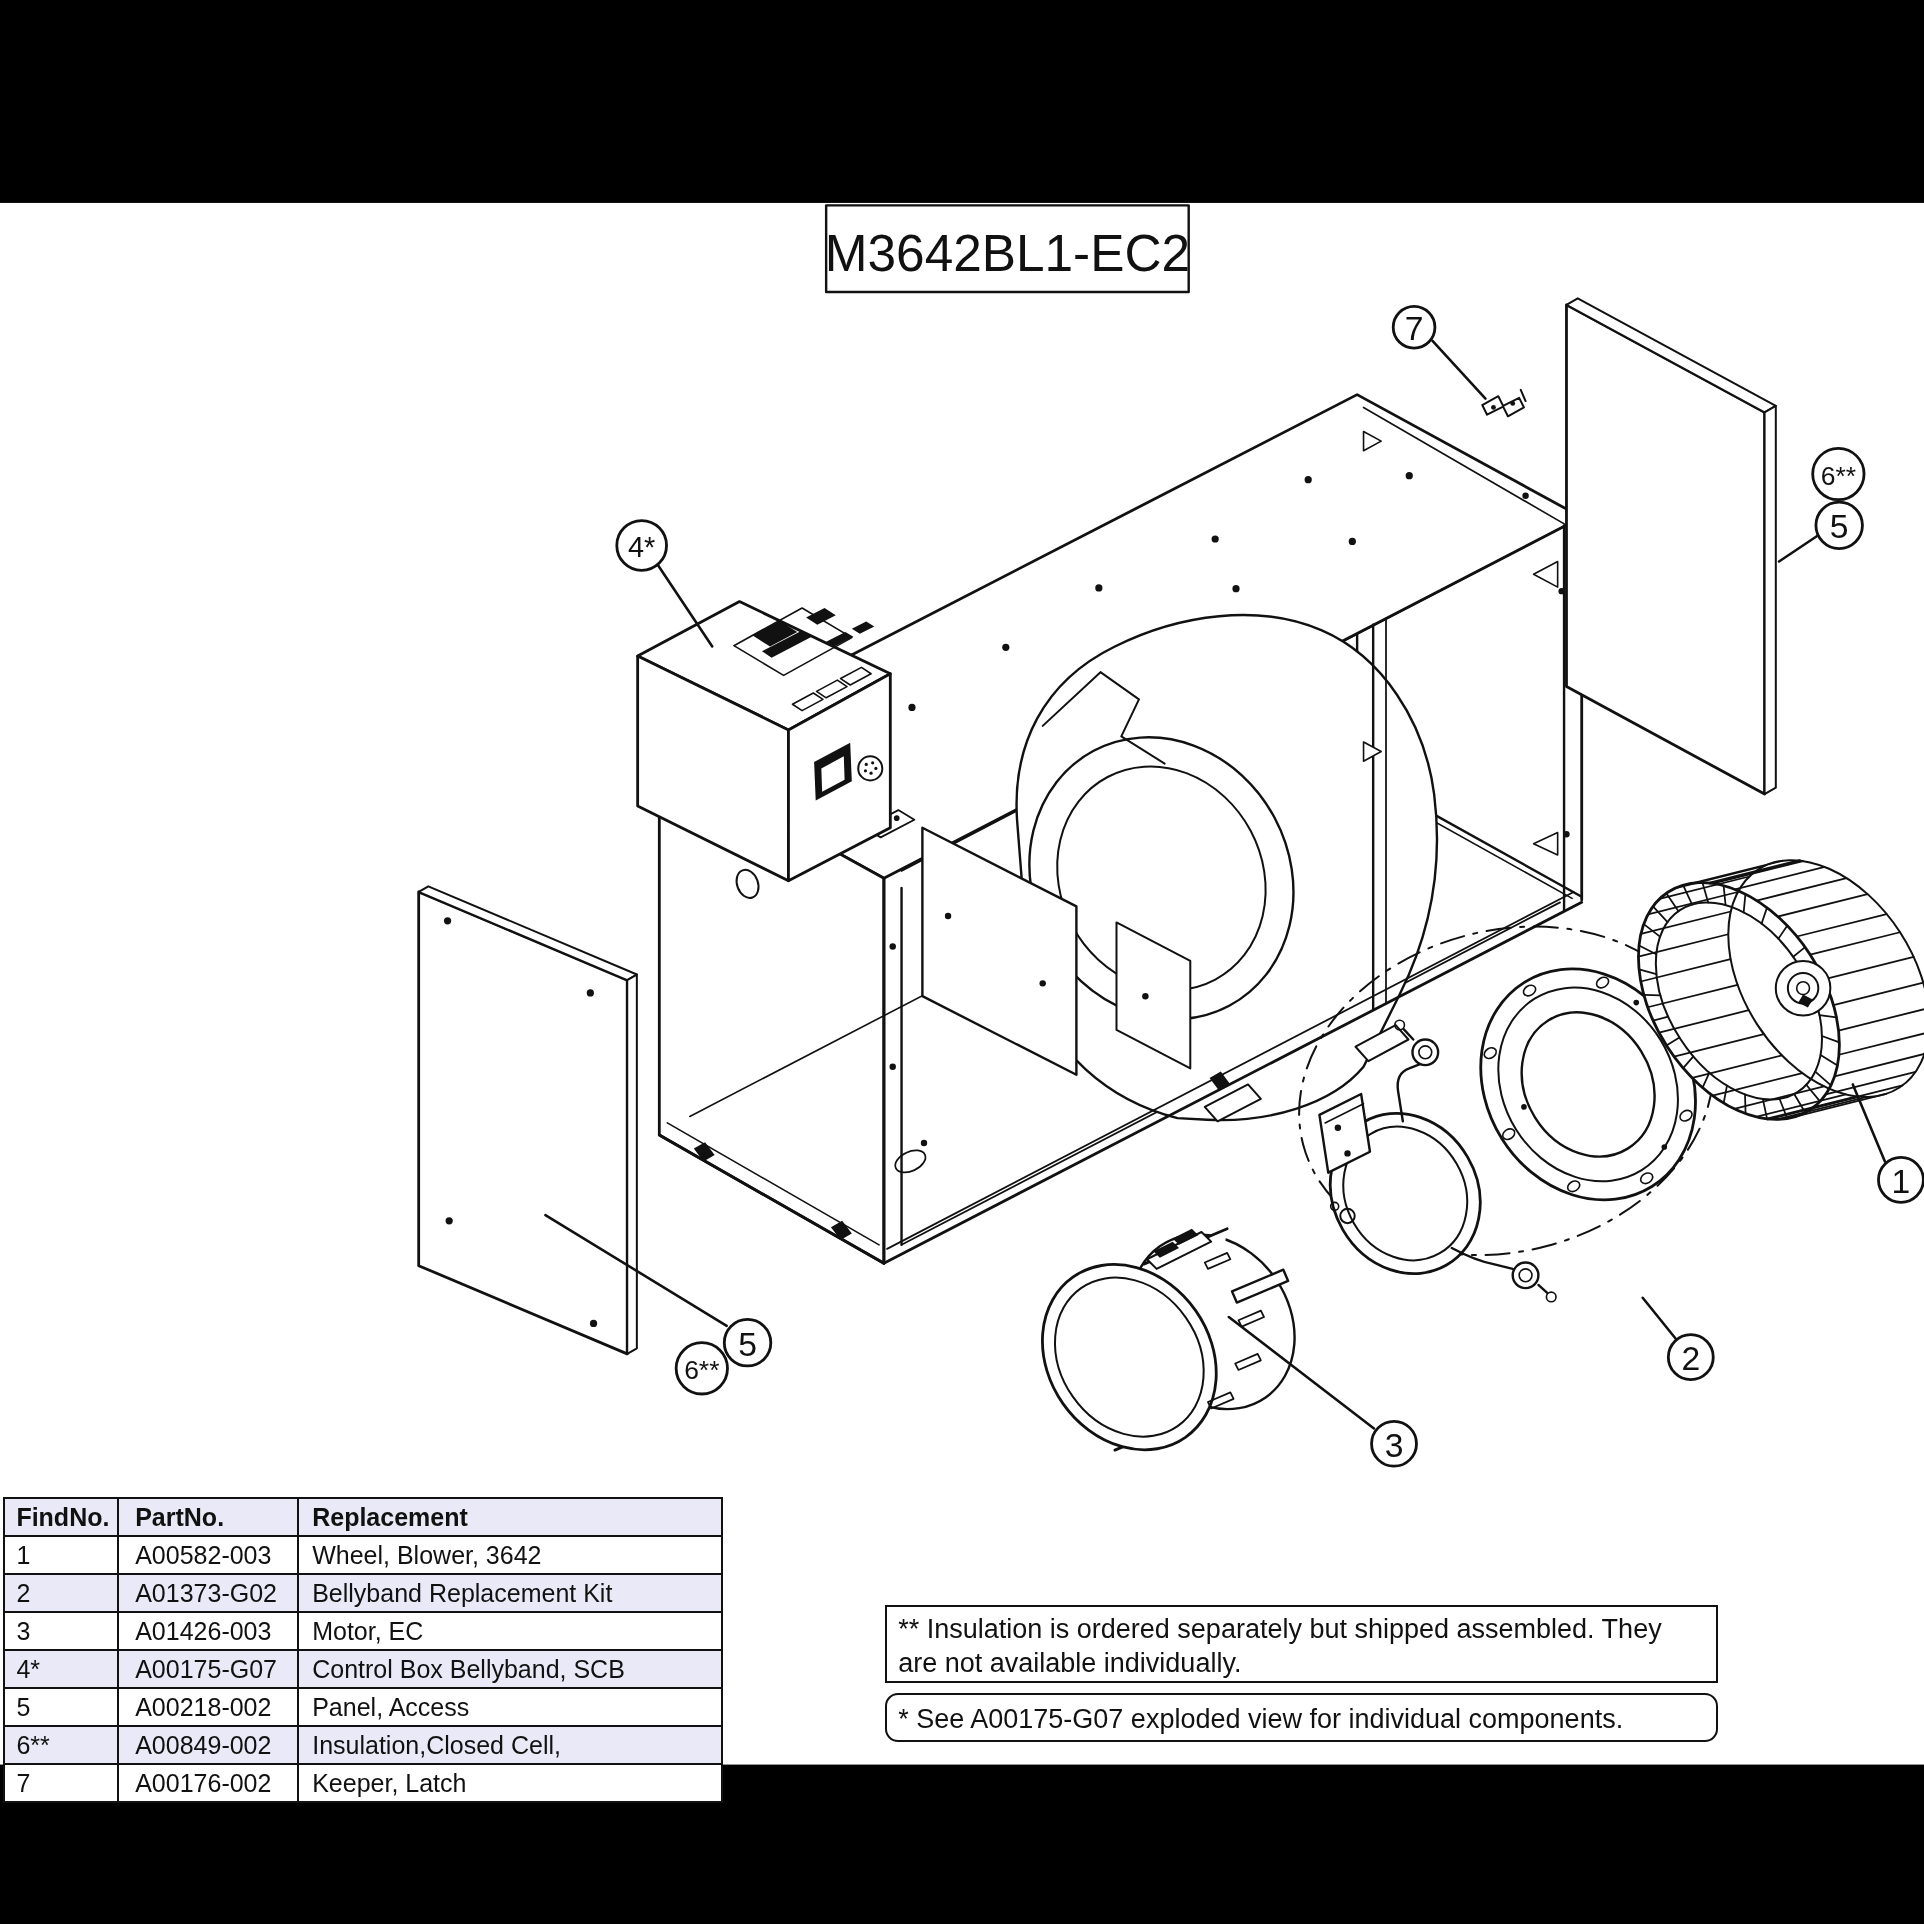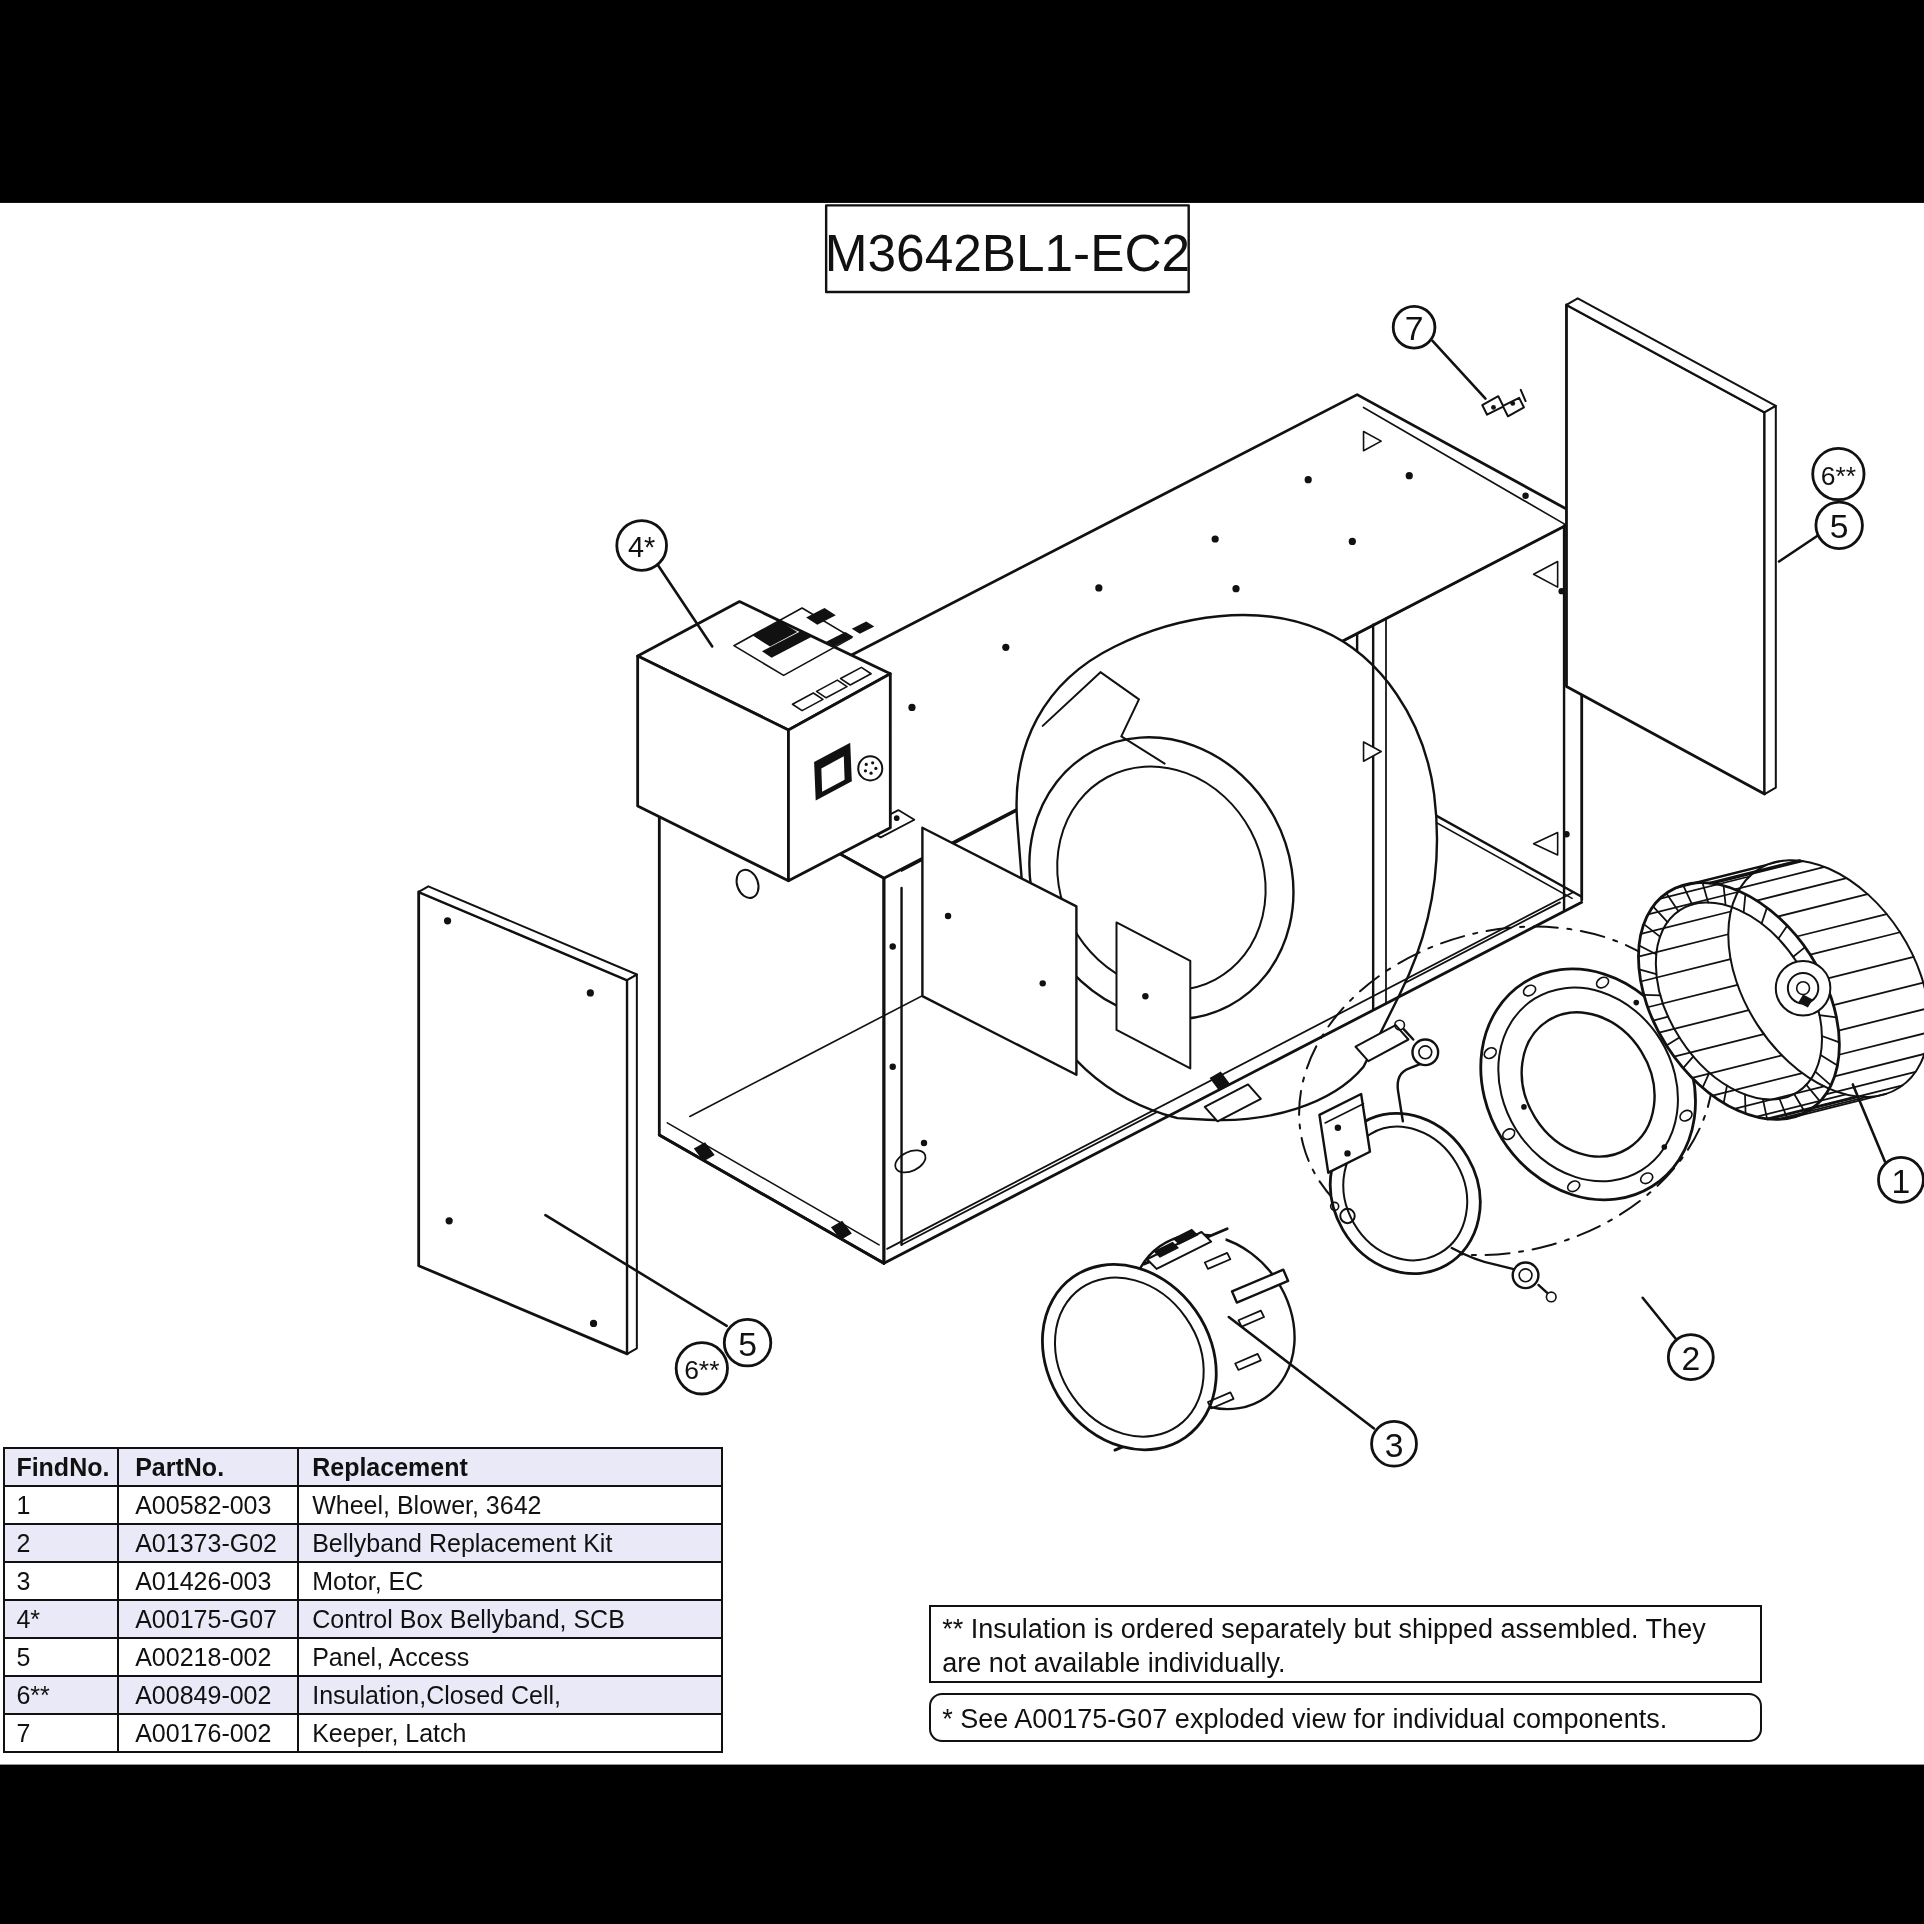--- a/index.html
+++ b/index.html
@@ -6,33 +6,33 @@
   .stage{position:relative;width:1925px;height:1925px;background:#000;overflow:hidden;
          font-family:"Liberation Sans", sans-serif;}
   svg{position:absolute;left:0;top:0;}
   svg text{font-family:"Liberation Sans", sans-serif;fill:#111;}
   .ttl{font-size:64px;}
   .co{font-size:42px;}
   .co-sm{font-size:33px;}
   .co-md{font-size:36px;}
 
   
-  .table-wrap{position:absolute;left:3.2px;top:1447px;}
+  .table-wrap{position:absolute;left:3.2px;top:1497px;}
   table{border-collapse:collapse;table-layout:fixed;background:#fff;}
   th,td{border:2px solid #111;font-size:25px;color:#111;height:38px;
         padding:0 4.8px 0 11.2px;white-space:nowrap;overflow:hidden;box-sizing:border-box;}
   table{border:2.4px solid #111;}
   th{text-align:left;font-weight:bold;background:#e9e9f7;}
   .c1{width:114px;} .c2{width:180px;padding-left:16px;} .c3{width:424px;padding-left:13px;}
   tbody tr:nth-child(even){background:#e9e9f7;}
   tbody tr:nth-child(odd){background:#fff;}
 
   
   .note{position:absolute;left:885px;width:833px;border:2px solid #111;background:#fff;
-        color:#111;font-size:27px;line-height:34px;padding:4.8px 11.2px;box-sizing:border-box;margin-left:44px;}
+        color:#111;font-size:27px;line-height:34px;padding:4.8px 11.2px;box-sizing:border-box;}
   .note1{top:1605px;height:78px;}
   .note1 span{display:block;width:770px;}
   .note2{top:1693px;height:49px;padding-top:7.2px;border-radius:13px;}
 </style>
 </head>
 <body>
 
 <div class="stage">
 <svg width="1925" height="1925" viewBox="0 0 2400 2400">
 

